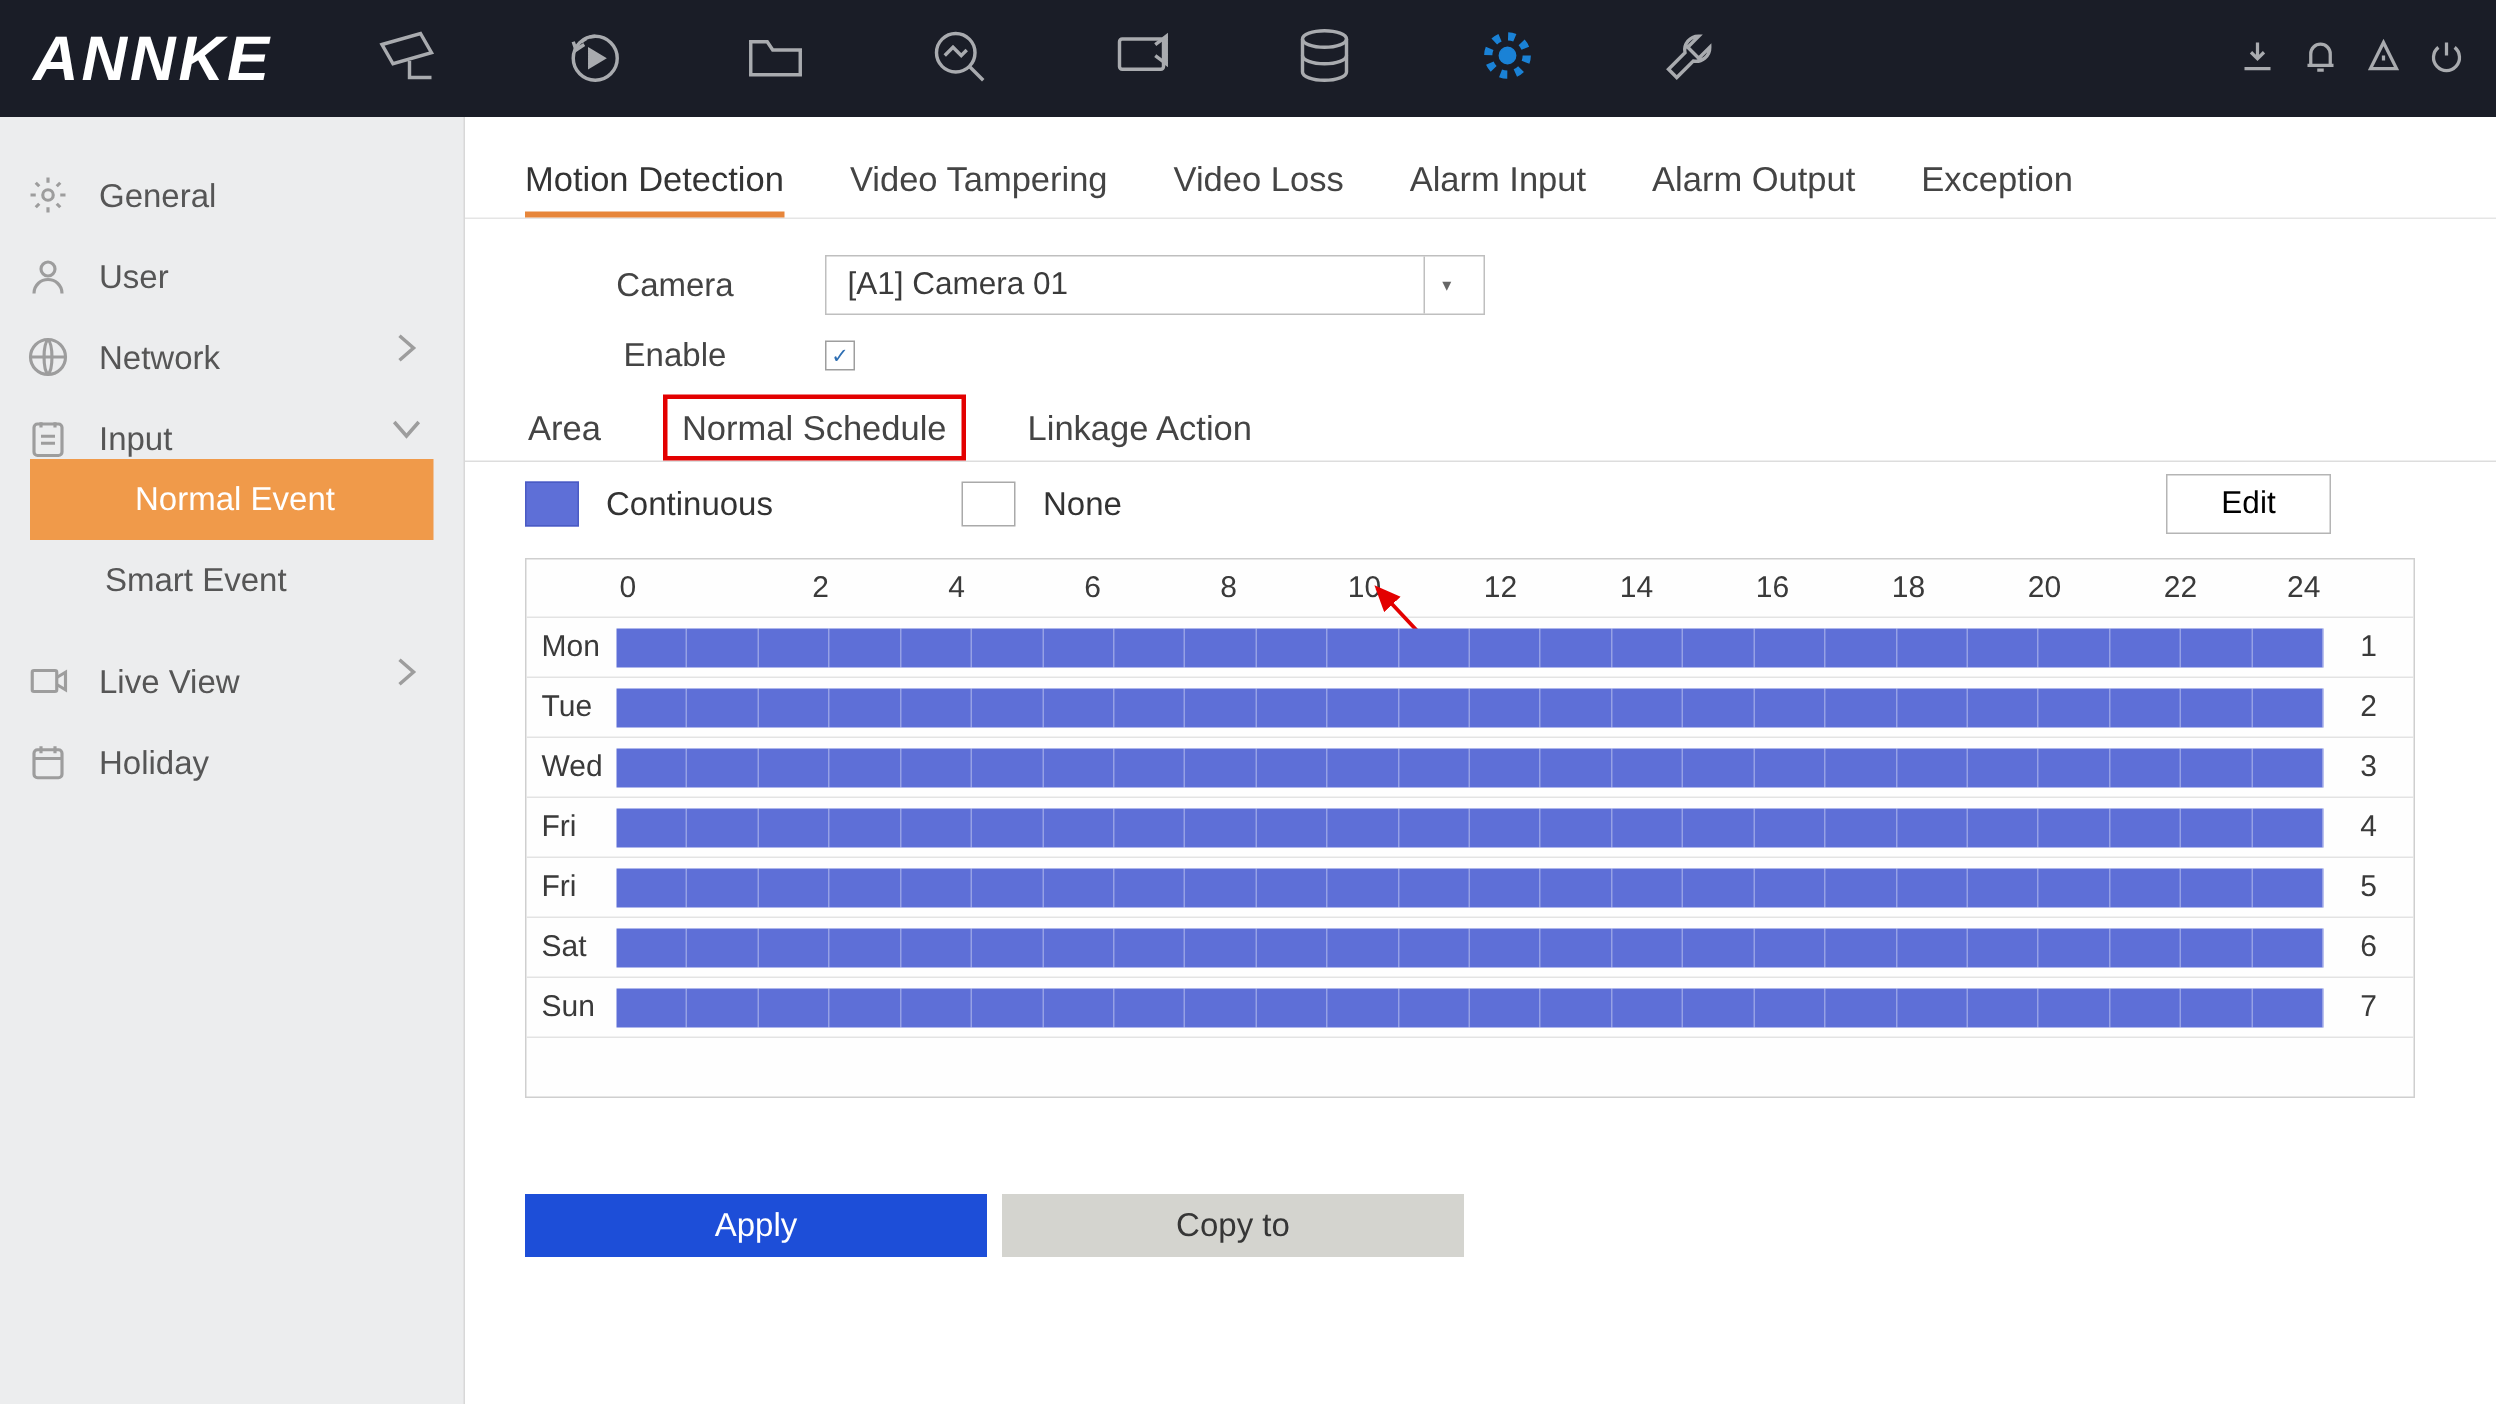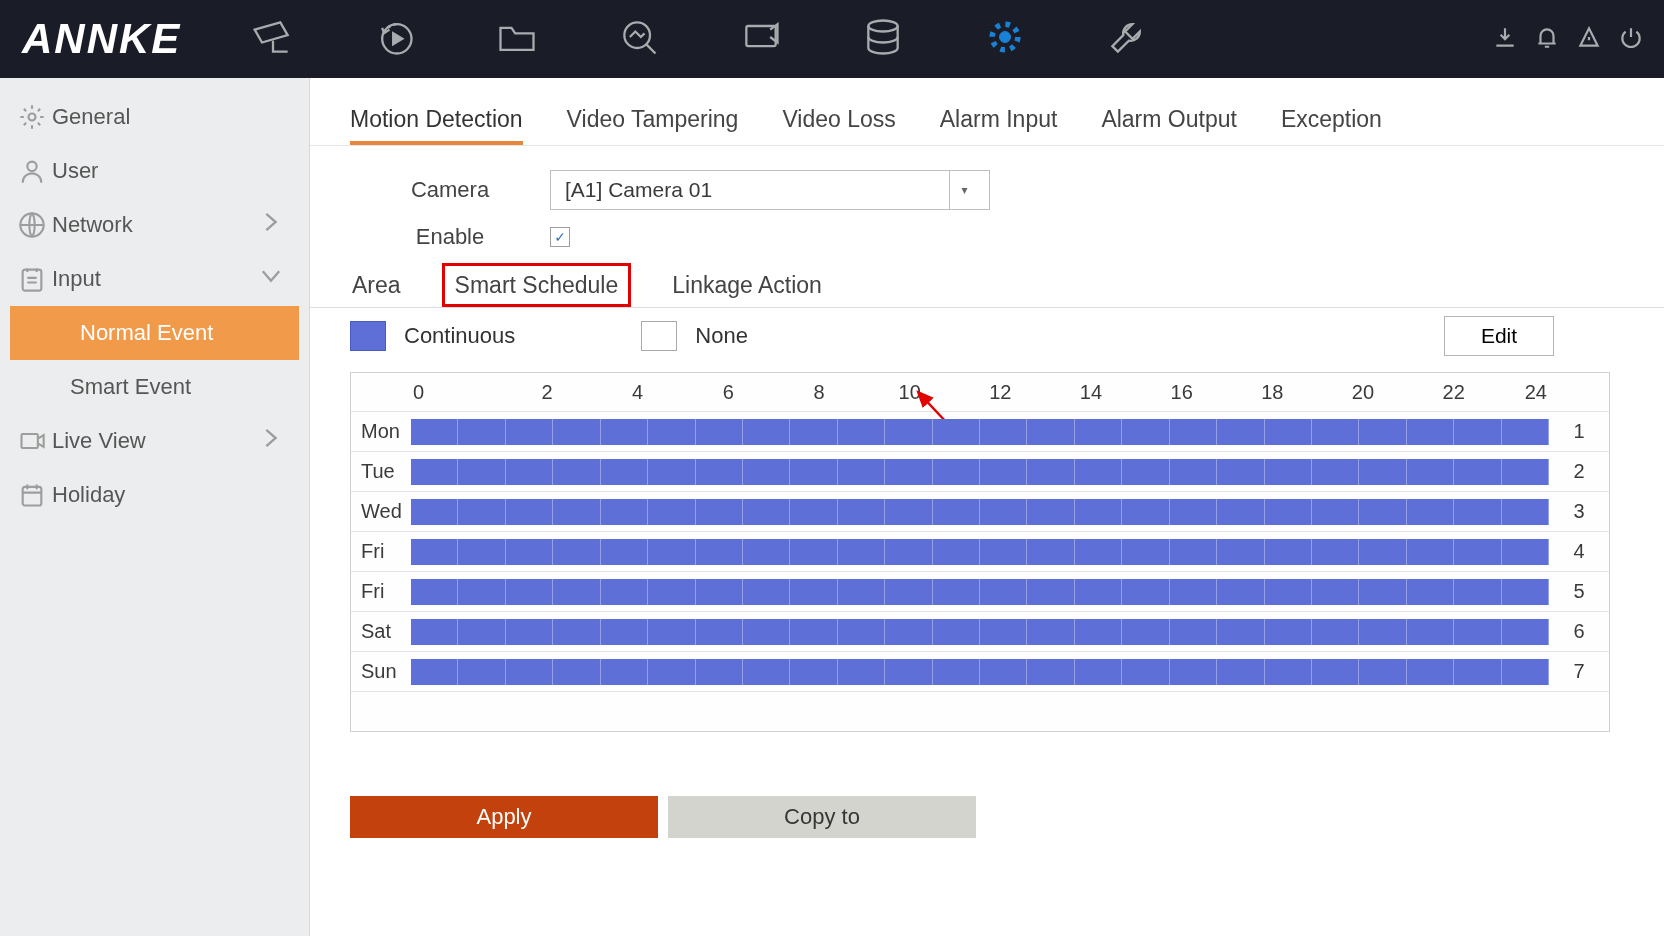--- a/index.html
+++ b/index.html
@@ -47,22 +47,22 @@
   .container { display: flex; height: calc(100% - 78px); }
   
   .sidebar {
     width: 310px;
     background: #ecedee;
     border-right: 1px solid #d8d8d8;
     padding-top: 12px;
   }
   .side-item {
     display: flex;
-    align-items: center;
-    gap: 6px;
+    align-items: flex-end;
+    gap: 20px;
     height: 54px;
     padding: 0 18px;
     font-size: 22px;
     color: #565656;
     cursor: pointer;
     position: relative;
   }
   .side-item svg { width: 28px; height: 28px; stroke: #9d9d9d; fill: none; }
   .side-item .chev {
     position: absolute;
@@ -73,21 +73,21 @@
     display: flex;
     align-items: center;
     padding-left: 70px;
     font-size: 22px;
     color: #565656;
     cursor: pointer;
   }
   .side-sub.active {
     background: #f09a4a;
     color: #fff;
-    margin: 0 10px;
+    margin: 0 20px;
   }
   
   .main {
     flex: 1;
     background: #fff;
     padding: 20px 0 0 0;
     position: relative;
   }
   .tabs-top {
     display: flex;
@@ -251,21 +251,21 @@
     margin: 64px 0 0 40px;
   }
   .btn-primary, .btn-secondary {
     width: 308px;
     height: 42px;
     font-size: 22px;
     border: none;
     cursor: pointer;
   }
   .btn-primary {
-    background: #c2410c;
+    background: #1d4ed8;
     color: #fff;
   }
   .btn-secondary {
     background: #d4d4cf;
     color: #363636;
   }
   .legend-gap { width: 90px; display:inline-block; }
 </style>
 </head>
 <body>
@@ -439,21 +439,21 @@
     </div>
 
     <div class="form-row" style="margin-top:4px;">
       <div class="label">Enable</div>
       <div class="checkbox">✓</div>
     </div>
 
     <div class="subtabs">
       <div class="stab">Area</div>
       <div class="stab active">
-        <span class="red-outline">Smart Schedule</span>
+        <span class="red-outline">Normal Schedule</span>
       </div>
       <div class="stab">Linkage Action</div>
     </div>
 
     <svg class="arrow-ann" width="50" height="50">
       <defs>
           <marker id="ah" markerWidth="8" markerHeight="8" refX="6" refY="3" orient="auto">
             <path d="M0,0 L7,3 L0,6 Z" fill="#e30000"></path>
           </marker>
         </defs>

